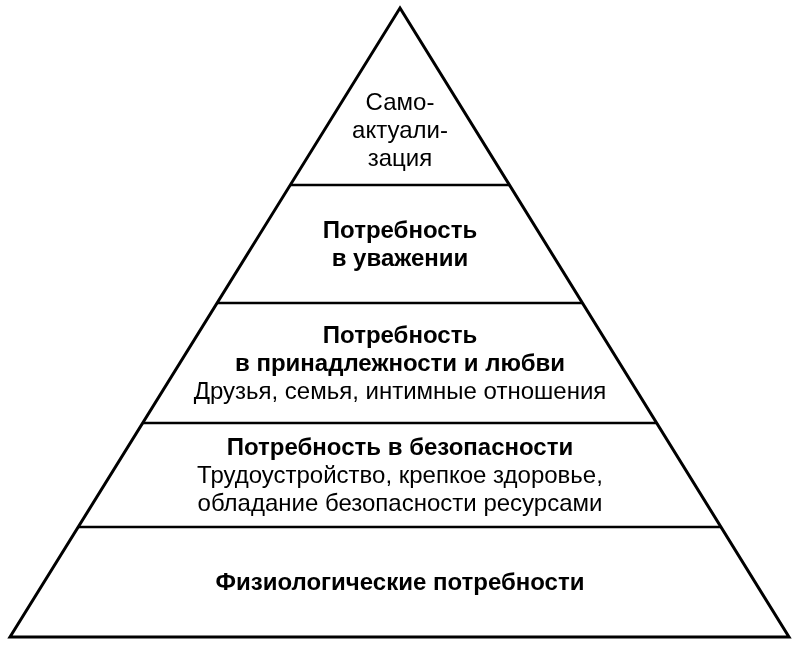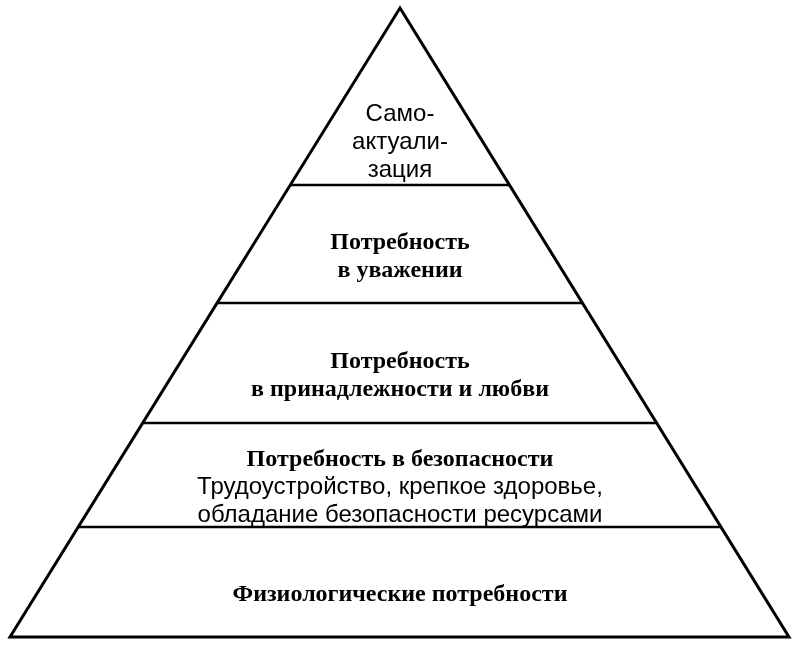--- a/index.html
+++ b/index.html
@@ -36,31 +36,29 @@
   .level {
     position: absolute;
     left: 0;
     width: 800px;
     display: flex;
     flex-direction: column;
     align-items: center;
     justify-content: center;
     text-align: center;
     pointer-events: none;
-    margin-top: 11px;
   }
   .level .title,
   .level .desc {
     white-space: pre-line;
     font-size: 24px;
     line-height: 28px;
   }
   .level .title {
     font-weight: 700;
-    font-family: Liberation Serif, serif;
   }
   .level-1 {
     top: 0;
     height: 185px;
     justify-content: flex-end;
     padding-bottom: 13px;
     box-sizing: border-box;
   }
   .level-2 { top: 185px; height: 118px; }
   .level-3 { top: 303px; height: 120px; }
@@ -88,20 +86,21 @@
   </div>
 
   <div class="level level-2">
     <div class="title">Потребность
 в уважении</div>
   </div>
 
   <div class="level level-3">
     <div class="title">Потребность
 в принадлежности и любви</div>
+    <div class="desc">Друзья, семья, интимные отношения</div>
   </div>
 
   <div class="level level-4">
     <div class="title">Потребность в безопасности</div>
     <div class="desc">Трудоустройство, крепкое здоровье,
 обладание безопасности ресурсами</div>
   </div>
 
   <div class="level level-5">
     <div class="title">Физиологические потребности</div>

